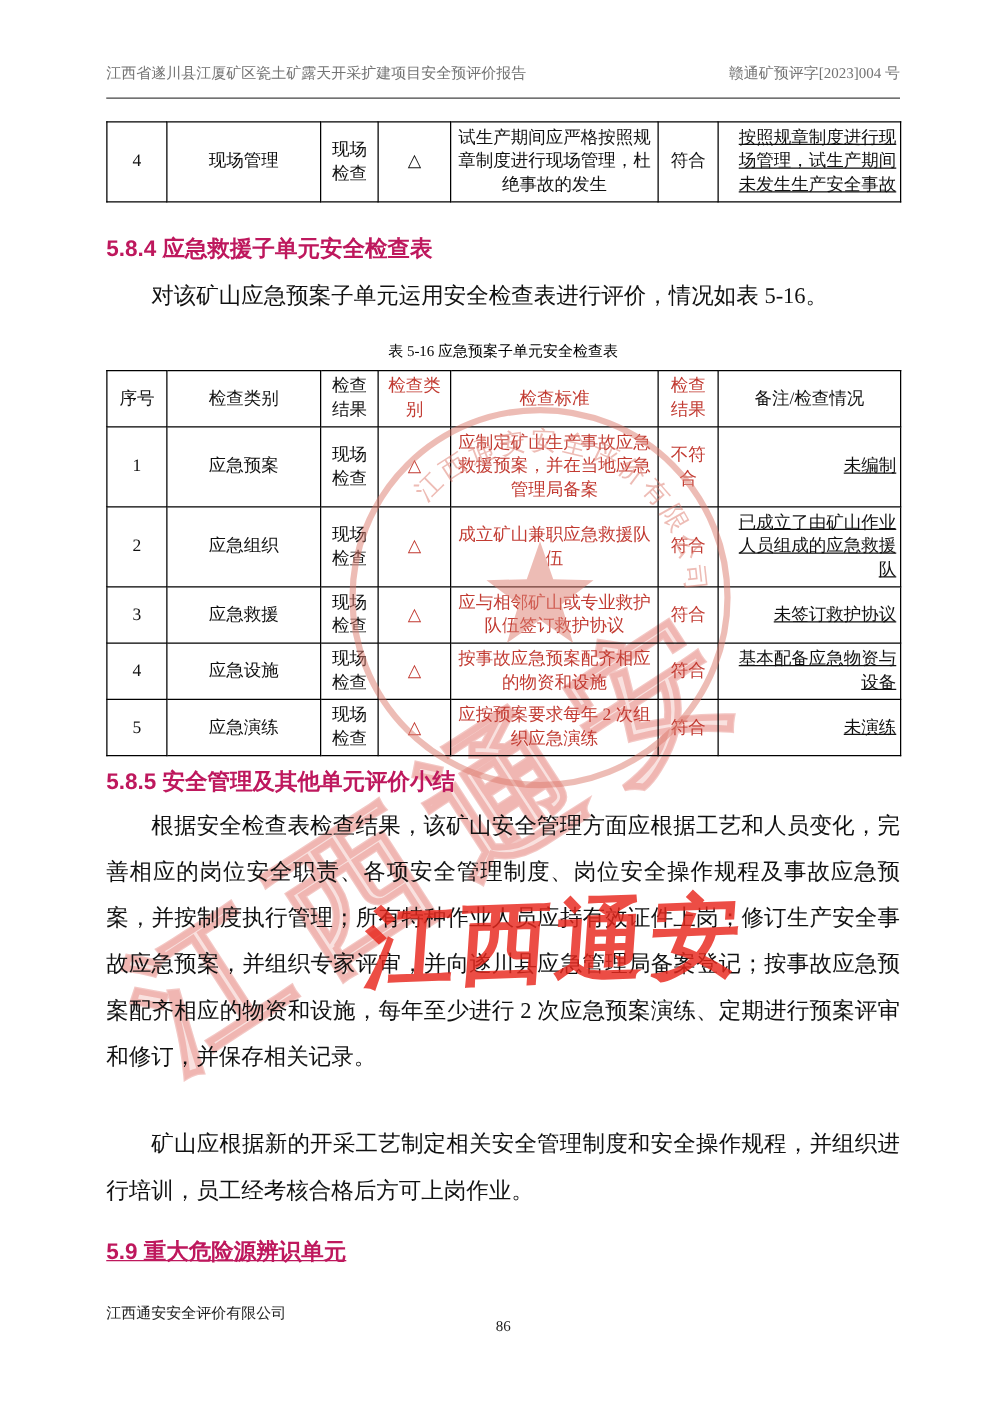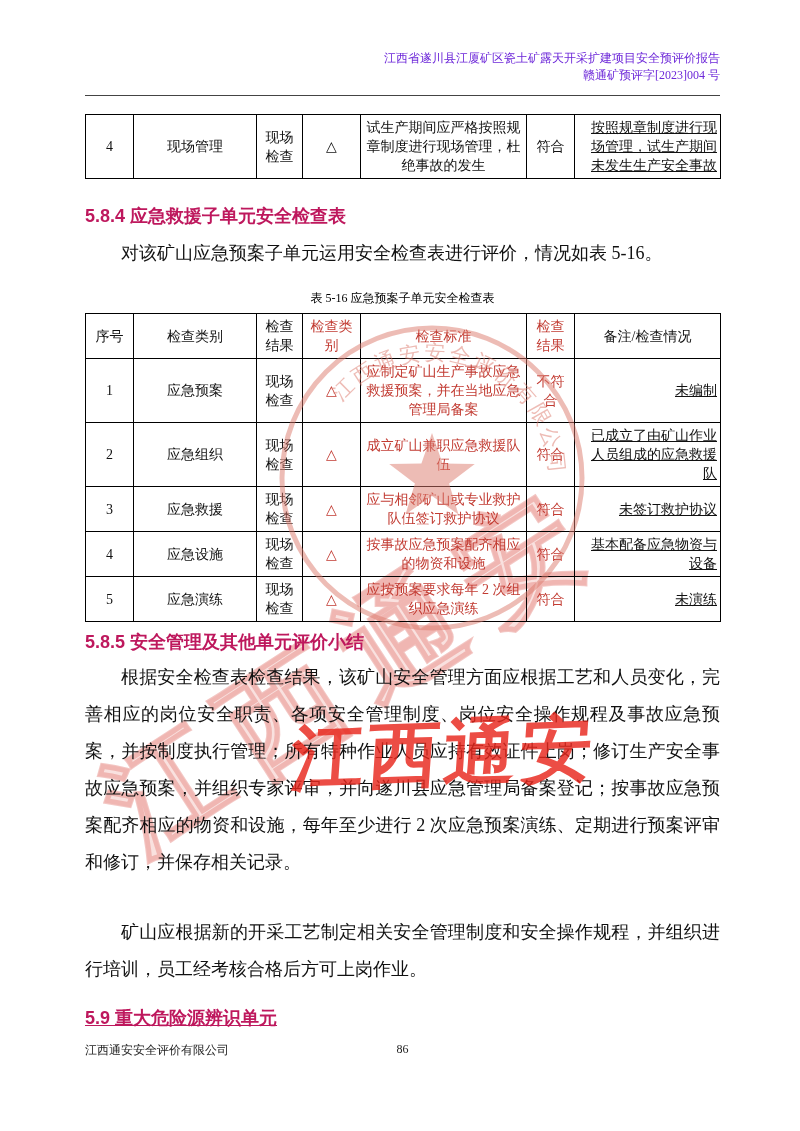--- a/index.html
+++ b/index.html
@@ -6,21 +6,21 @@
   body{
     width:800px;height:1131px;position:relative;overflow:hidden;
     background:#ffffff;color:#111;
     font-family:"Liberation Serif","DejaVu Serif",serif;
   }
   .content{position:absolute;left:85px;top:0;width:635px;}
   
   .header{
     display:flex;justify-content:space-between;align-items:flex-end;
     padding-top:50px;padding-bottom:11px;border-bottom:1.5px solid #444;
-    font-size:12px;color:#6d28d9;flex-direction:column;
+    font-size:12px;color:#737373;
   }
   
   table{border-collapse:collapse;width:100%;table-layout:fixed;}
   td,th{
     border:1px solid #000;font-size:14px;line-height:19px;font-weight:normal;
     text-align:center;vertical-align:middle;padding:3px 3px;word-break:break-all;
   }
   col.c1{width:48px}col.c2{width:123px}col.c3{width:46px}col.c4{width:58px}
   col.c5{width:166px}col.c6{width:48px}col.c7{width:146px}
   .note-cell{text-align:right;text-decoration:underline;}
@@ -36,21 +36,21 @@
   }
   .h-584{margin-top:25px;}
   .h-585{margin-top:8px;}
   .h-59{margin-top:12px;text-decoration:underline;}
   .para{font-size:18px;line-height:37px;text-align:justify;text-indent:2em;margin-top:33px;}
   .intro{margin-top:7px;}
   .p1{margin-top:5px;}
   .caption{text-align:center;font-size:12px;margin:13px 0 6px 0;color:#000;}
   
   .footer{position:absolute;left:85px;width:635px;bottom:72px;font-size:12px;color:#222;}
-  .page-num{position:absolute;left:0;width:100%;text-align:center;top:0;}
+  .page-num{position:absolute;left:0;width:100%;text-align:center;top:12px;}
   
   .wm{position:absolute;pointer-events:none;}
   .seal{left:272px;top:318px;width:320px;height:320px;opacity:.5;z-index:3;}
   .diag{
     left:118px;top:742px;transform:rotate(-33deg);transform-origin:0 50%;
     font-size:118px;font-weight:bold;letter-spacing:22px;white-space:nowrap;
     color:rgba(235,155,150,.30);
     -webkit-text-stroke:2px rgba(228,130,125,.45);
     z-index:1;font-family:"Liberation Serif","DejaVu Serif",serif;
   }

